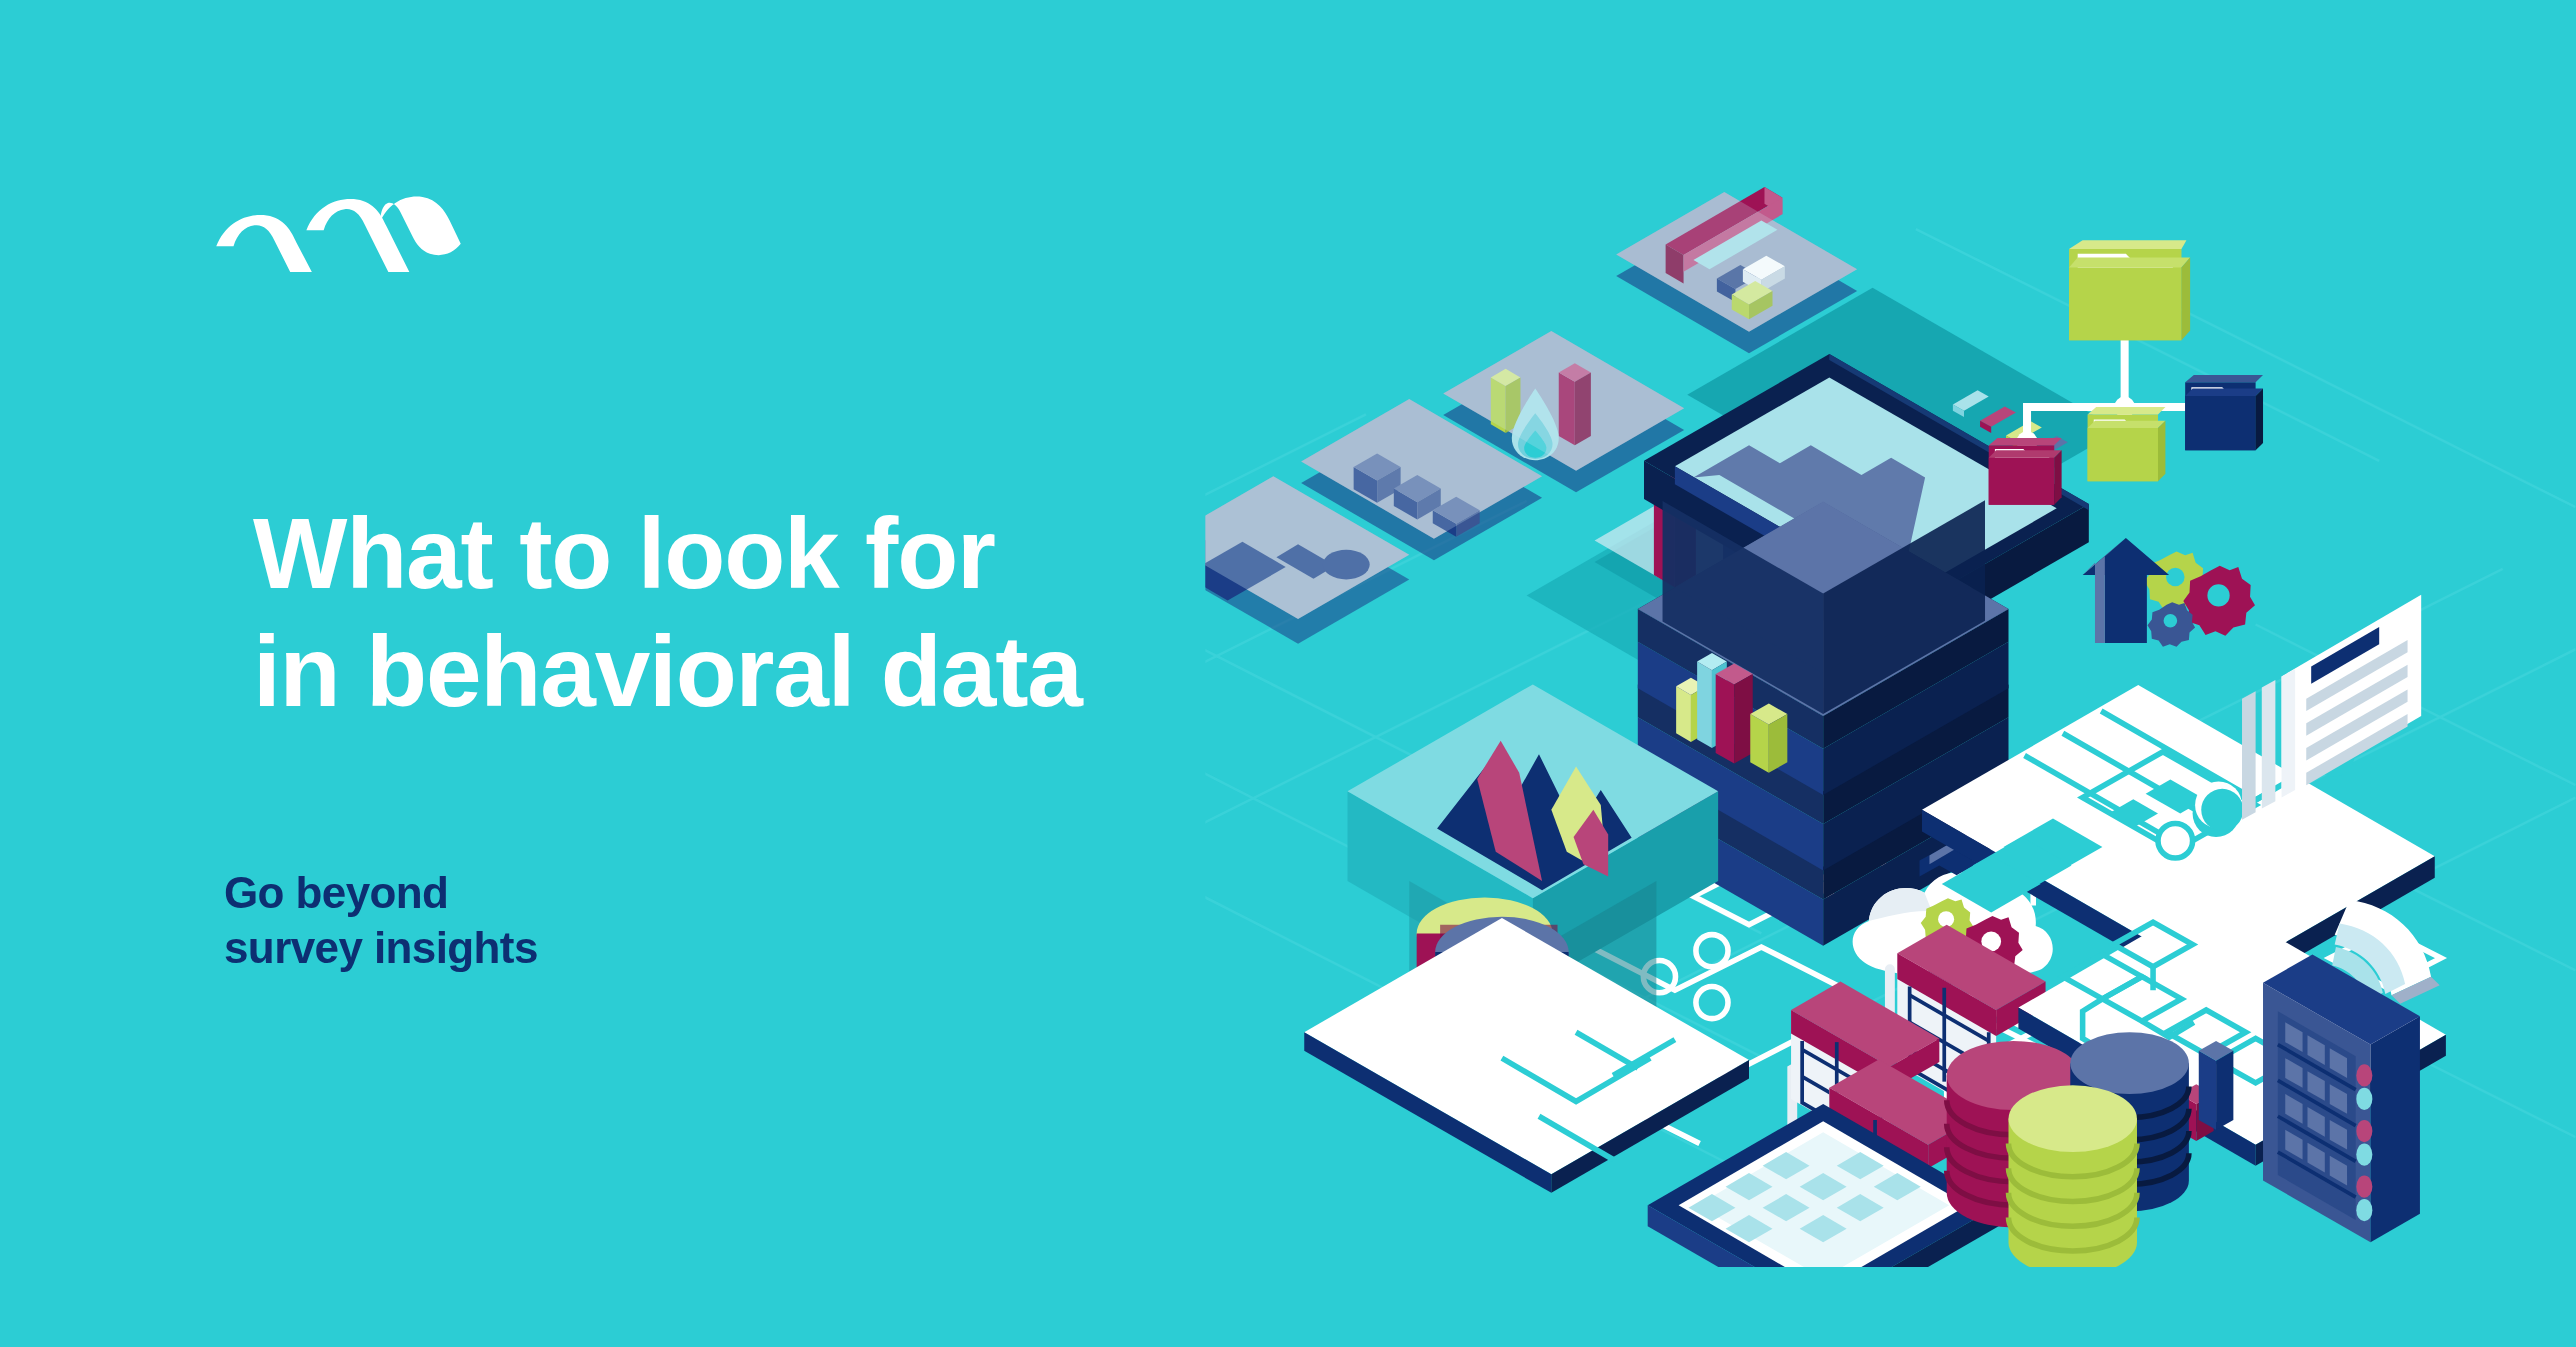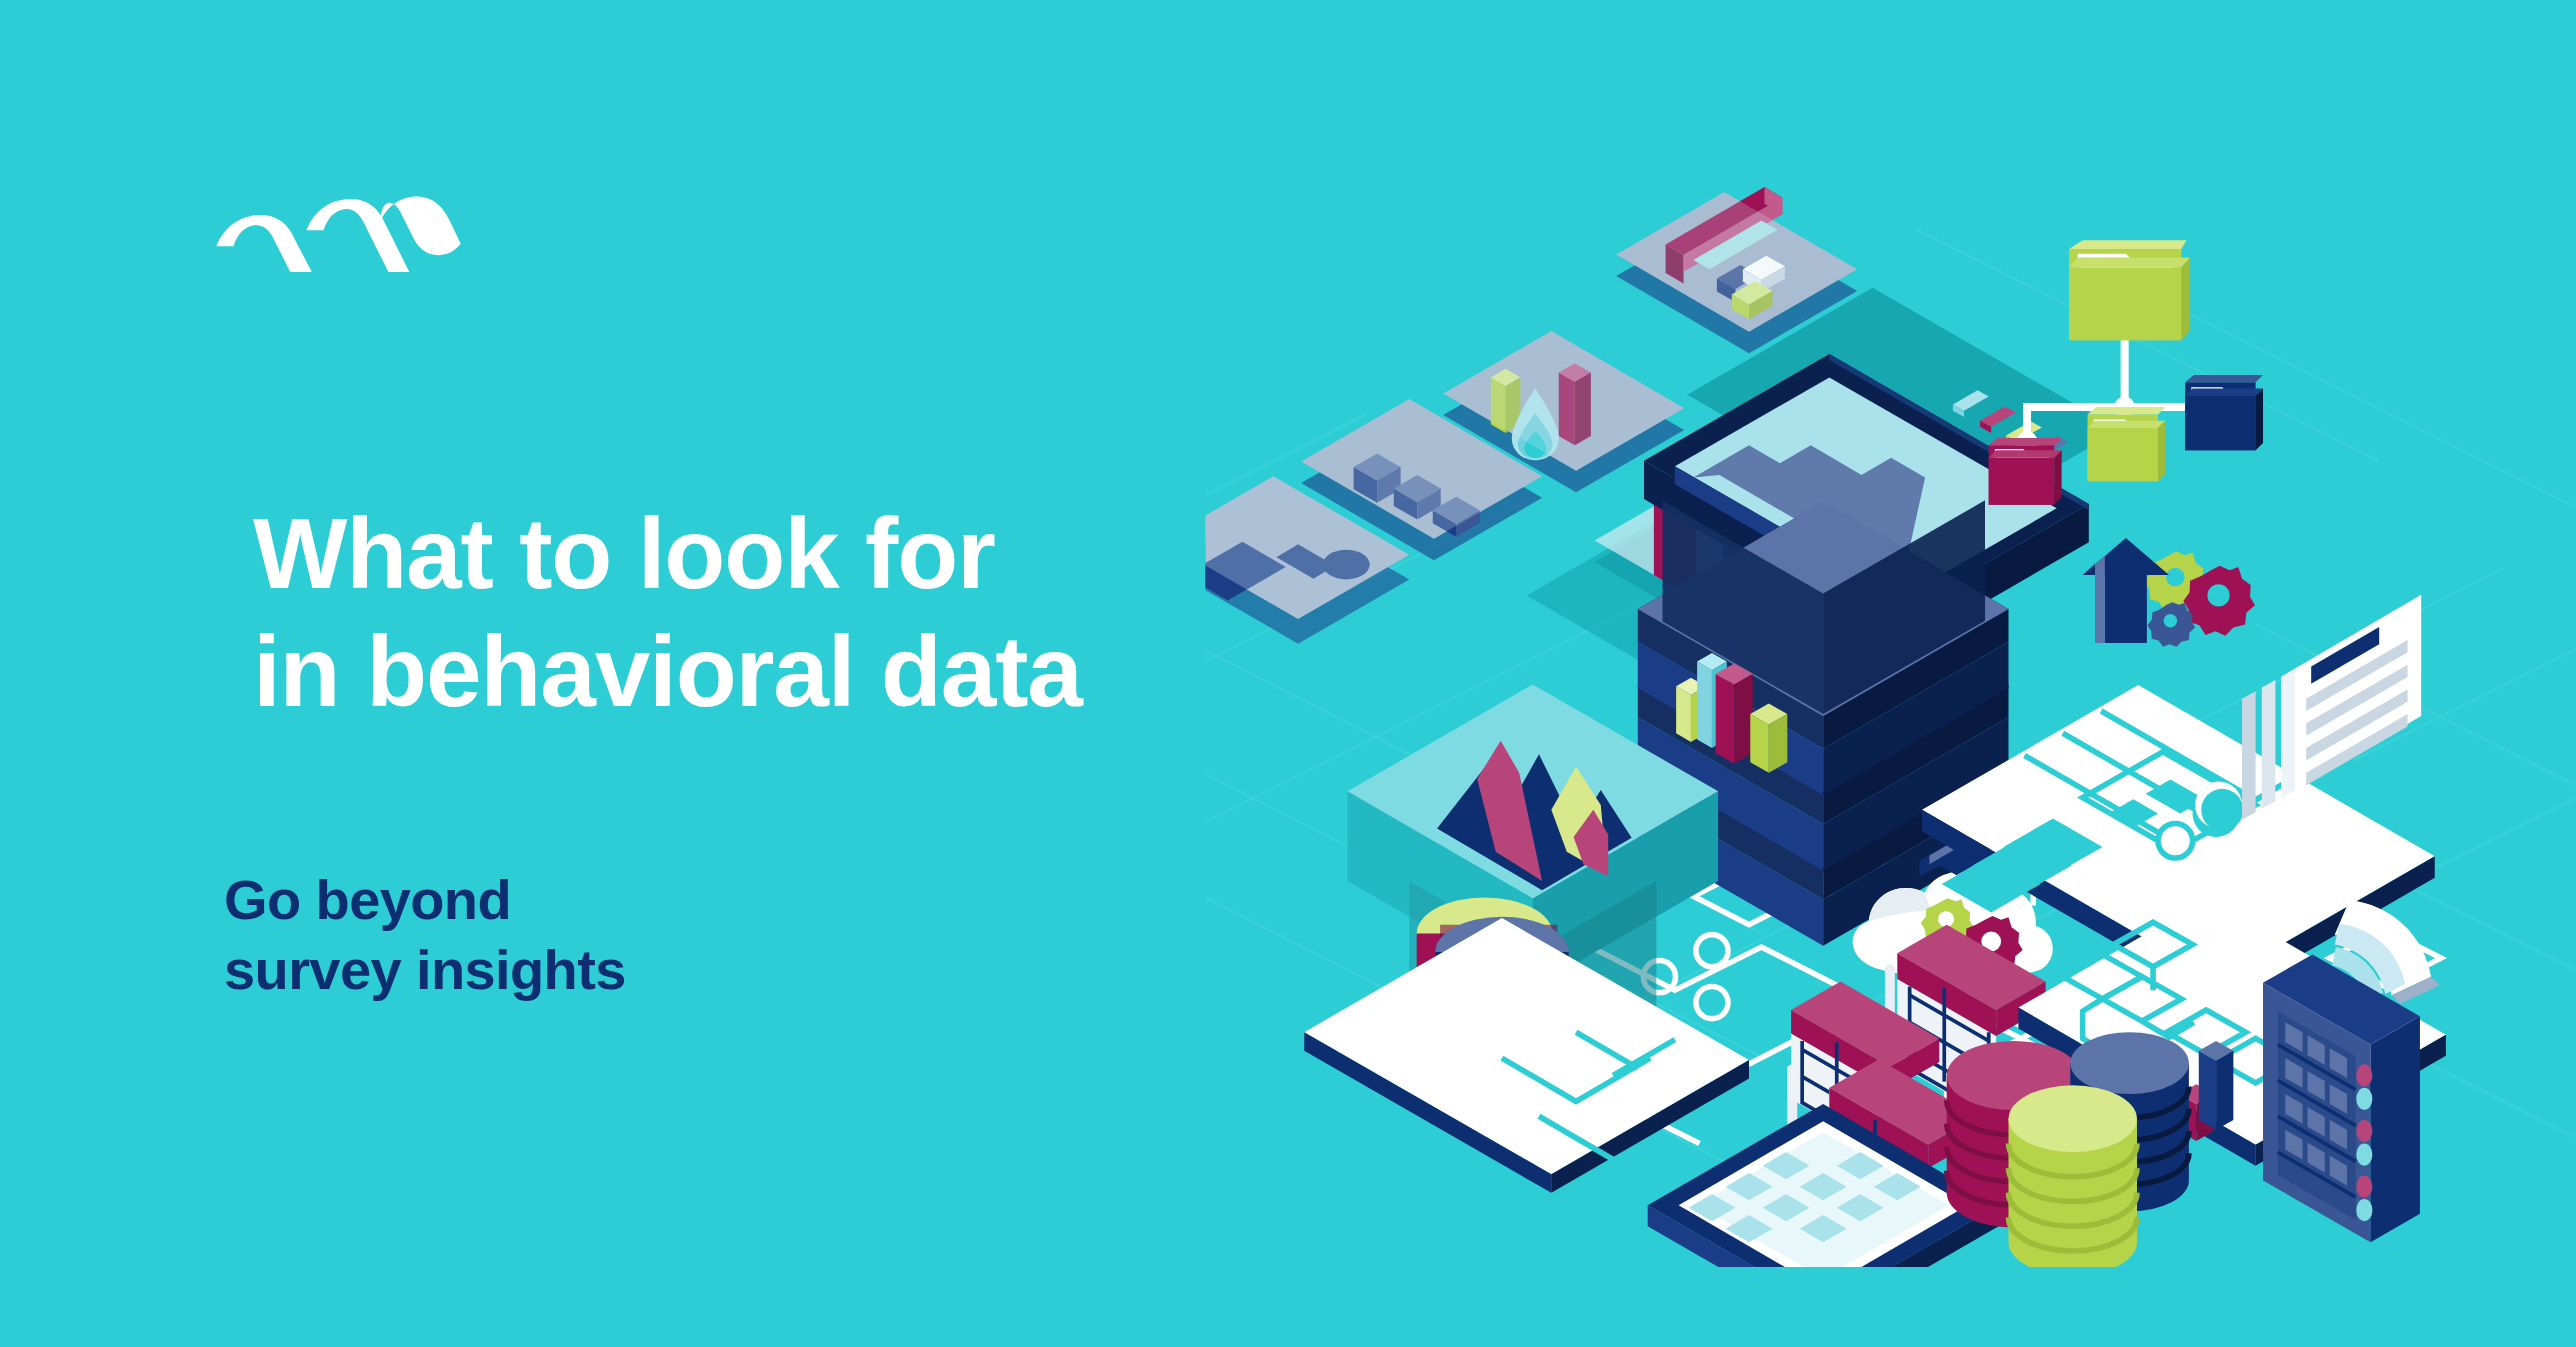--- a/index.html
+++ b/index.html
@@ -41,21 +41,21 @@
     margin-left: 29px;
   }
   #subhead {
     position: absolute;
     left: 224px;
     top: 865px;
     width: 865px;
     color: #0d2f72;
     font-family: "Liberation Sans", sans-serif;
     font-weight: bold;
-    font-size: 56px;
+    font-size: 44px;
     line-height: 1.25;
     letter-spacing: -0.6px;
     white-space: pre-line;
   }
 
   
   #illustration {
     position: absolute;
     left: 1205px;
     top: 155px;

